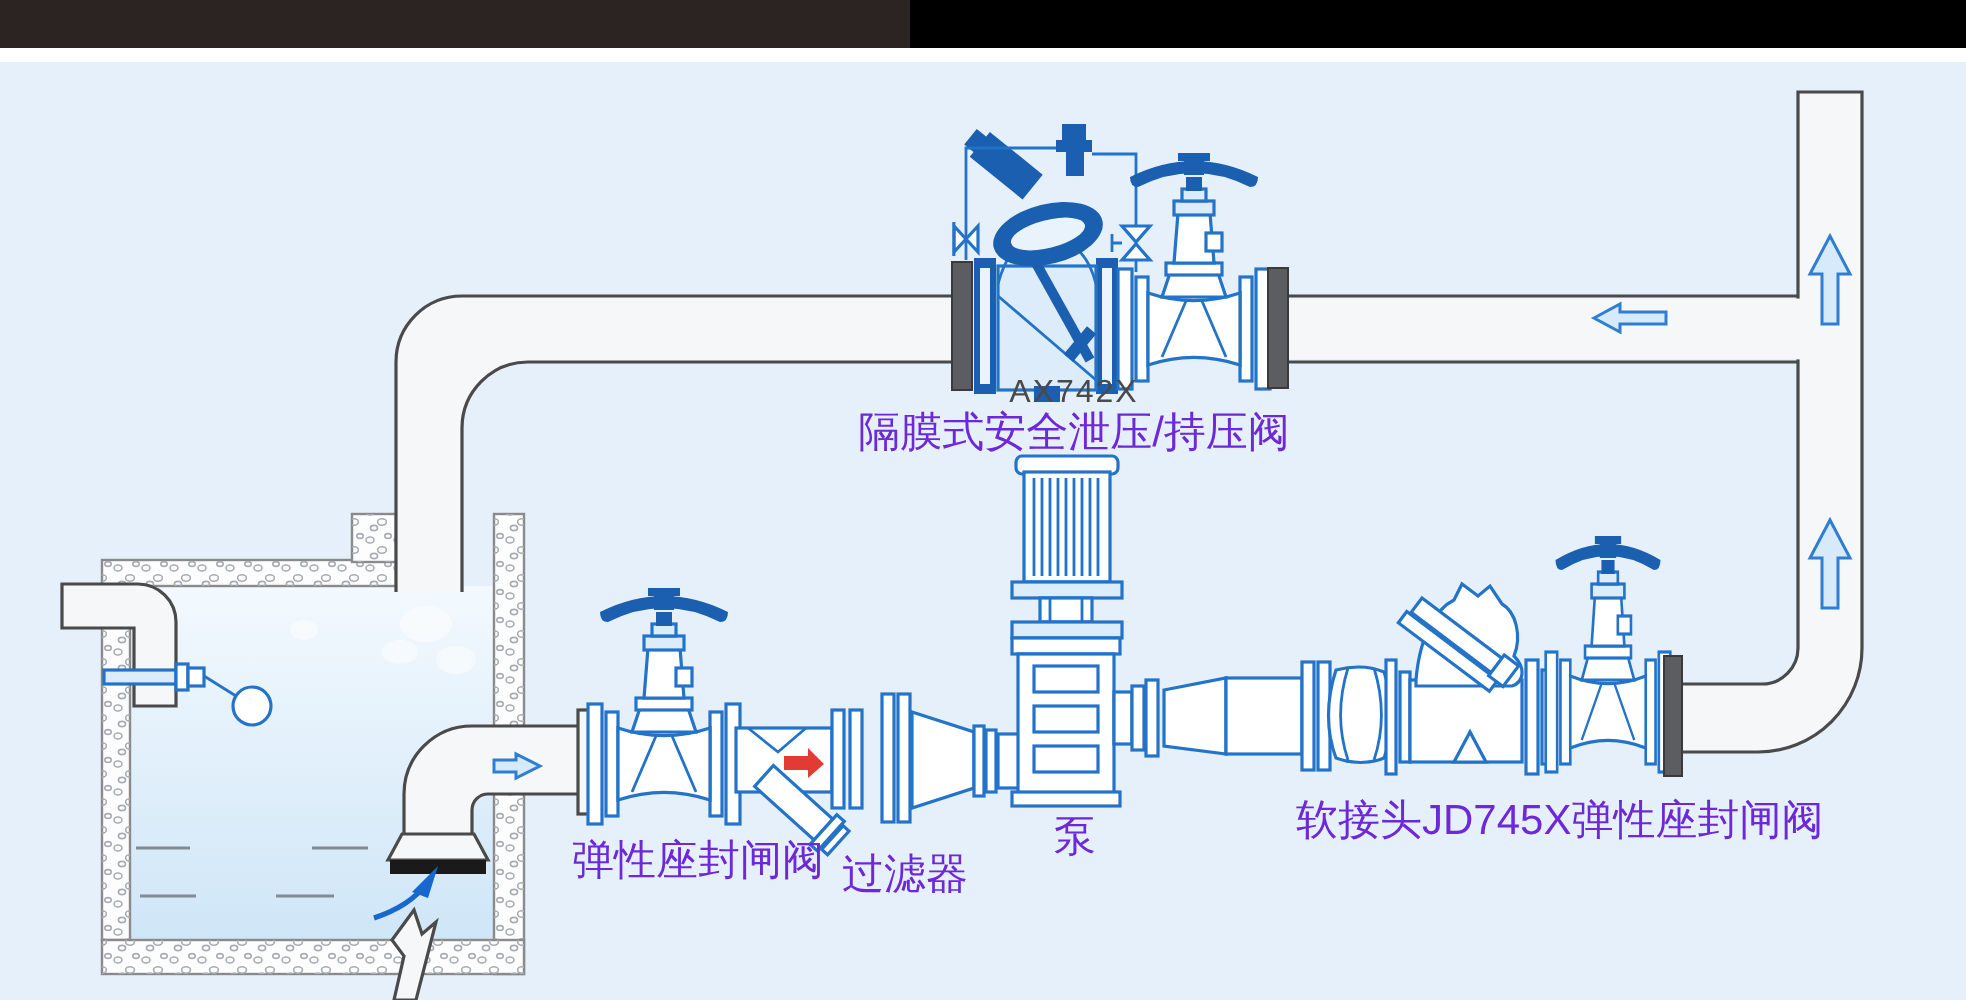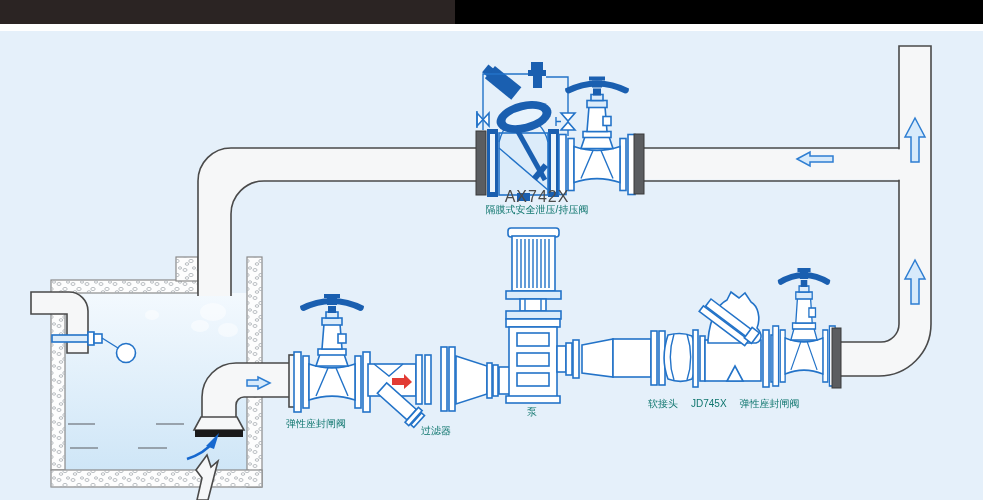--- a/index.html
+++ b/index.html
@@ -13,24 +13,24 @@
   .pipefill{fill:var(--pipe_fill)}
   .pipeline{stroke:var(--pipe_stroke);stroke-width:1.6px;fill:none}
   .vout{fill:#fff;stroke:var(--valve_blue);stroke-width:1.6px}
   .vfill{fill:var(--valve_light);stroke:var(--valve_blue);stroke-width:1.6px}
   .vdark{fill:var(--valve_dark)}
   .thin{fill:none;stroke:var(--valve_blue);stroke-width:1.4px}
   .arrow{fill:#d7eafb;stroke:#2e7ed2;stroke-width:1.5px}
   .grayflange{fill:#5b5d60;stroke:#3a3a3a;stroke-width:1px}
   .dash{stroke:#828a93;stroke-width:1.6px}
   .concrete{fill:#fdfdfd;stroke:var(--concrete_stroke);stroke-width:1.2px}
-  .lbl{position:absolute;font-size:10px;line-height:1.2;color:#0f766e;white-space:nowrap}
+  .lbl{position:absolute;font-size:21px;line-height:1.2;color:#6d28d9;white-space:nowrap}
   .lbl.center{text-align:center}
   .model{font-size:16px;color:#4a4a4a;letter-spacing:1px}
-  .rowlbl{display:flex;gap:13px}
+  .rowlbl{display:flex;}
 </style>
 </head>
 <body>
 
 <div class="stage">
   <div class="topbar" style="background: rgb(0, 0, 0);">
     <div class="topbar-left" style="background: rgb(43, 36, 35);"></div>
   </div>
 
   <div class="canvas">

